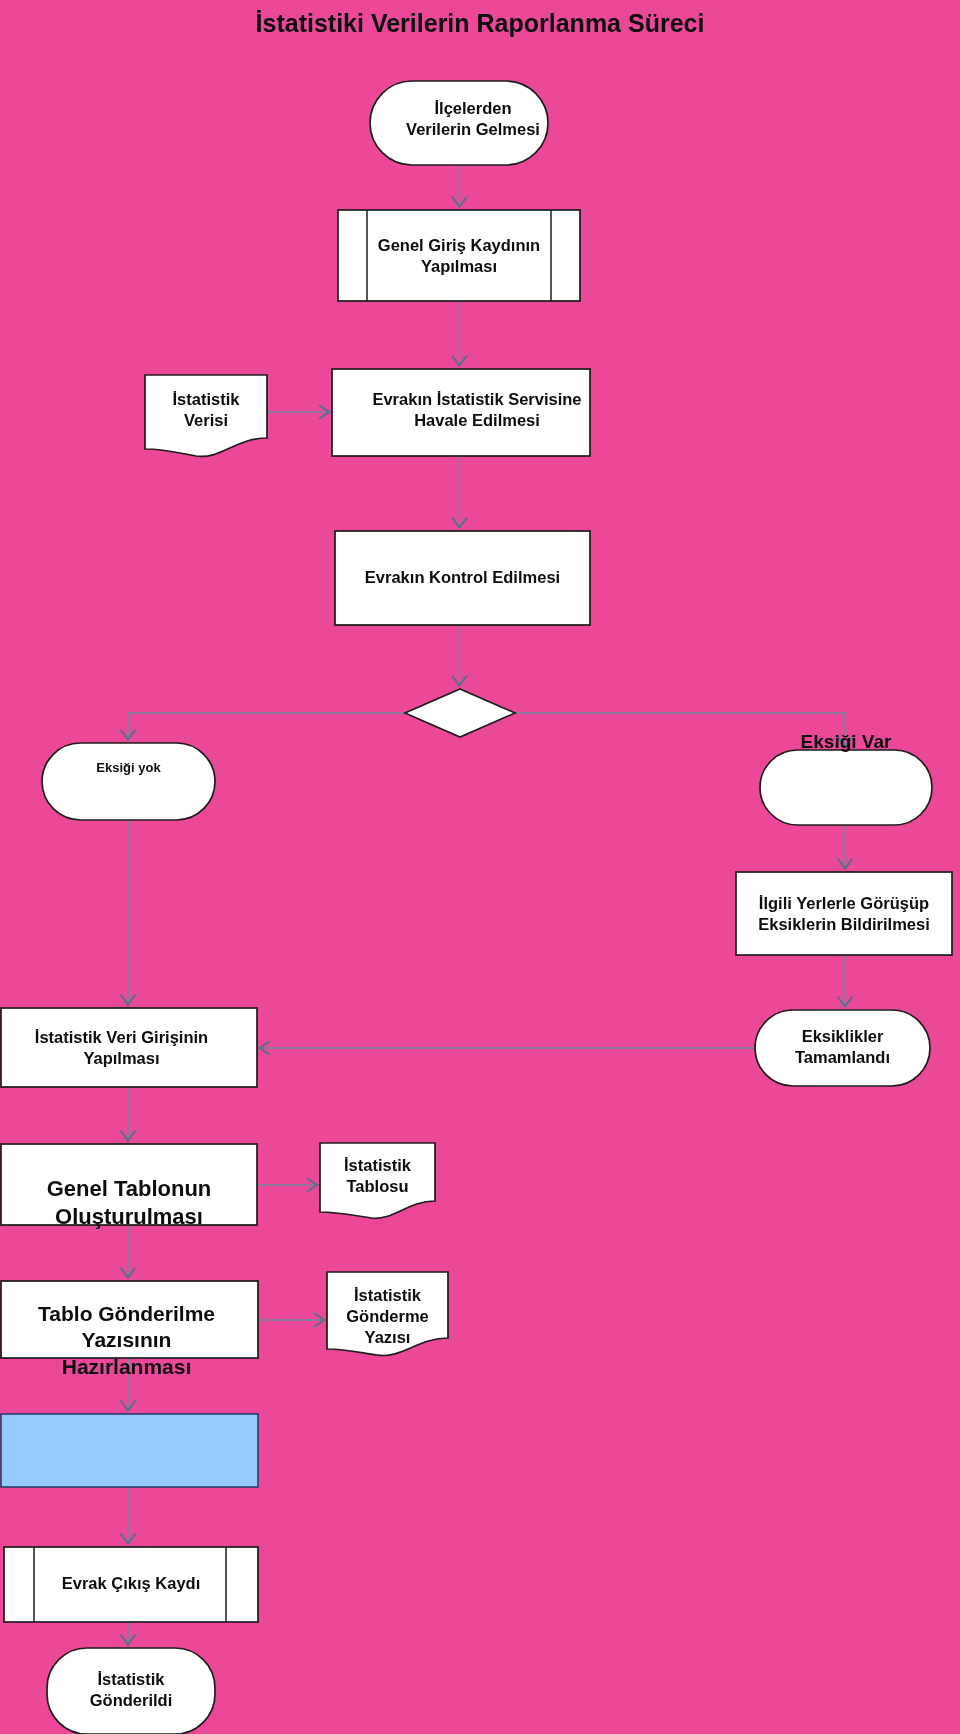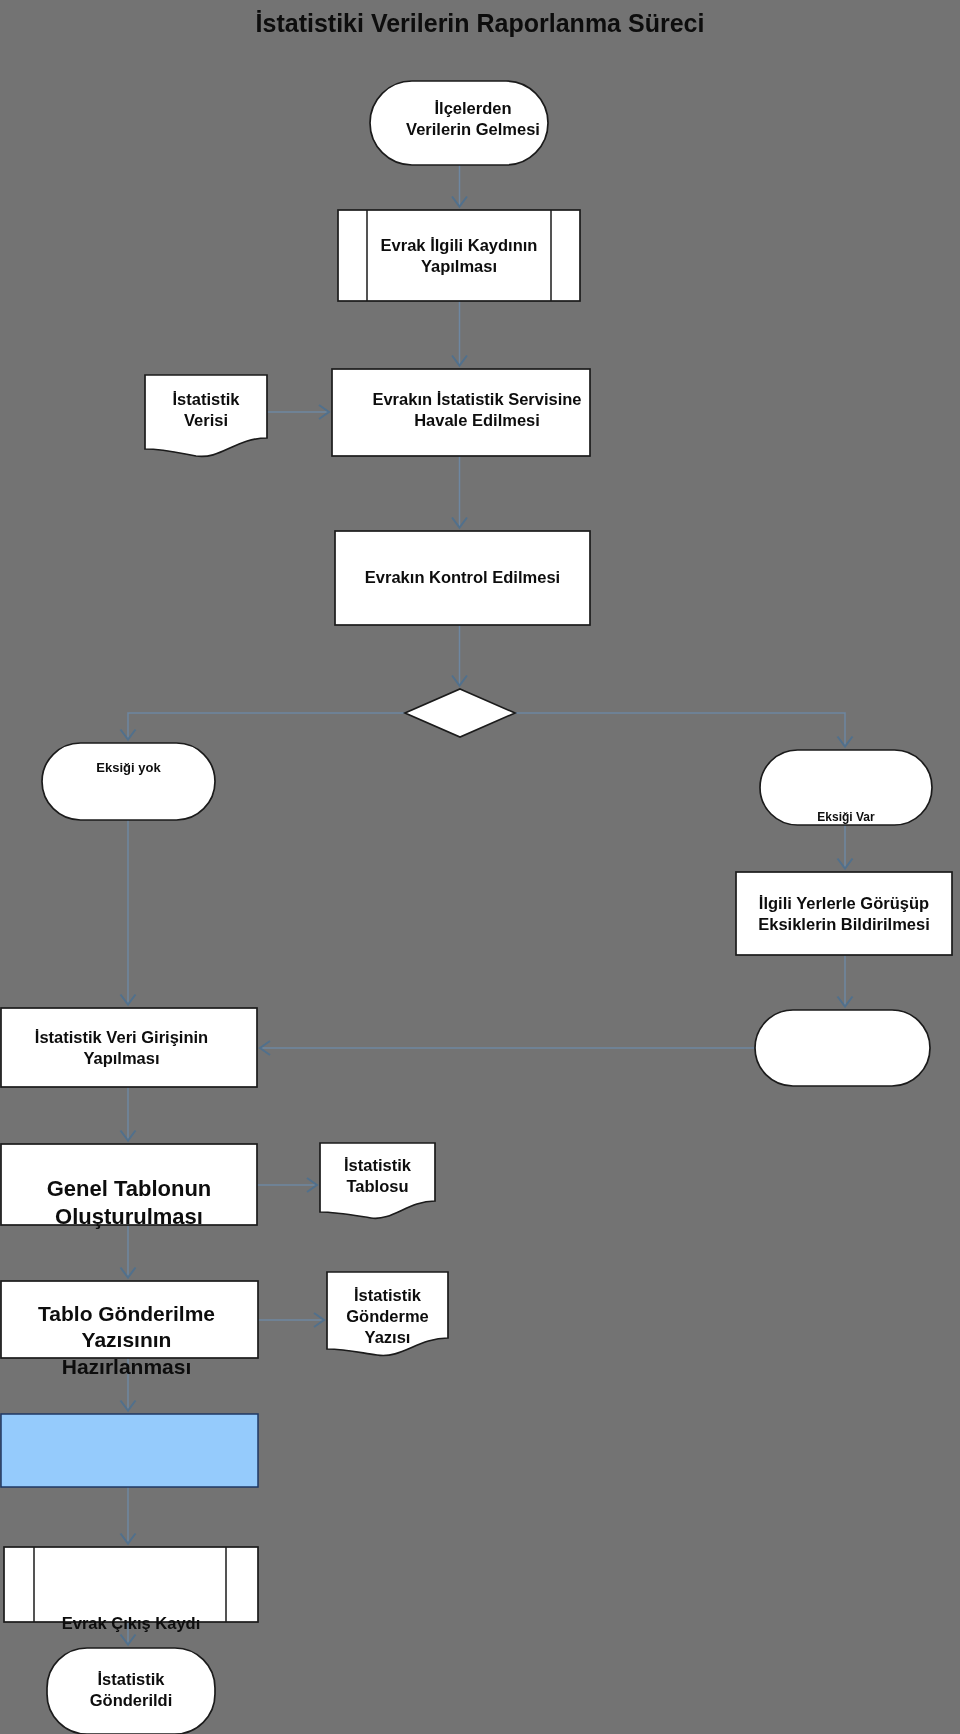--- a/index.html
+++ b/index.html
@@ -1,19 +1,19 @@
 <!DOCTYPE html>
 <html><head>
 <meta charset="utf-8">
 <title>Istatistiki Verilerin Raporlanma Sureci</title>
 <style>
   html,body{margin:0;padding:0;background:#ffffff;}
   body{width:960px;height:1734px;overflow:hidden;
        font-family:"Liberation Sans",sans-serif;-webkit-font-smoothing:antialiased;}
-  #stage{position:relative;width:960px;height:1734px;background:#737373;}
+  #stage{position:relative;width:960px;height:1734px;background:#ec4899;}
   svg#flow{position:absolute;left:0;top:0;width:960px;height:1734px;display:block;}
   .shp{fill:#ffffff;stroke:#1b1b1b;stroke-width:1.7;}
   .shp-blue{fill:#95cbfc;stroke:#1f3864;stroke-width:1.5;}
   .bar{stroke:#1b1b1b;stroke-width:1.5;fill:none;}
   .conn{stroke:#6e87a1;stroke-width:1.5;fill:none;}
   .head{stroke:#51708c;stroke-width:2;fill:none;stroke-linecap:butt;stroke-linejoin:miter;}
   .lbl{position:absolute;text-align:center;font-weight:bold;color:#0d0d0d;
        line-height:1.26;white-space:pre-line;}
   #title{position:absolute;left:0;top:9px;width:960px;text-align:center;
          font-weight:bold;font-size:25px;color:#0d0d0d;}
@@ -121,38 +121,40 @@
       <rect class="shp" x="4" y="1547" width="254" height="75"></rect>
       <path class="bar" d="M34 1547 L34 1622"></path>
       <path class="bar" d="M226 1547 L226 1622"></path>
 
       <rect class="shp" x="47" y="1648" width="168" height="86" rx="40" ry="40"></rect>
     </g>
   </svg>
 
   <div class="lbl" style="left:370px;top:98px;width:206px;font-size:16.5px;">İlçelerden
 Verilerin Gelmesi</div>
-  <div class="lbl" style="left:367px;top:235px;width:184px;font-size:16.5px;">Evrak İlgili Kaydının
+  <div class="lbl" style="left:367px;top:235px;width:184px;font-size:16.5px;">Genel Giriş Kaydının
 Yapılması</div>
   <div class="lbl" style="left:145px;top:389px;width:122px;font-size:16.5px;">İstatistik
 Verisi</div>
   <div class="lbl" style="left:332px;top:389px;width:258px;font-size:16.5px;margin-left:16px;">Evrakın İstatistik Servisine
 Havale Edilmesi</div>
   <div class="lbl" style="left:335px;top:567px;width:255px;font-size:16.5px;">Evrakın Kontrol Edilmesi</div>
   <div class="lbl" style="left:42px;top:760px;width:173px;font-size:13px;">Eksiği yok</div>
-  <div class="lbl" style="left:760px;top:810px;width:172px;font-size:12px;">Eksiği Var</div>
+  <div class="lbl" style="left:760px;top:730px;width:172px;font-size:19px;">Eksiği Var</div>
   <div class="lbl" style="left:736px;top:893px;width:216px;font-size:16.5px;">İlgili Yerlerle Görüşüp
 Eksiklerin Bildirilmesi</div>
   <div class="lbl" style="left:1px;top:1027px;width:241px;font-size:16.5px;">İstatistik Veri Girişinin
 Yapılması</div>
+  <div class="lbl" style="left:755px;top:1026px;width:175px;font-size:16.5px;">Eksiklikler
+Tamamlandı</div>
   <div class="lbl" style="left:1px;top:1175px;width:256px;font-size:22px;">Genel Tablonun Oluşturulması</div>
   <div class="lbl" style="left:320px;top:1155px;width:115px;font-size:16.5px;">İstatistik
 Tablosu</div>
   <div class="lbl" style="left:1px;top:1301px;width:251px;font-size:21px;">Tablo Gönderilme Yazısının
 Hazırlanması</div>
   <div class="lbl" style="left:327px;top:1285px;width:121px;font-size:16.5px;">İstatistik
 Gönderme
 Yazısı</div>
-  <div class="lbl" style="left:4px;top:1573px;width:254px;font-size:16.5px;margin-top:40px;">Evrak Çıkış Kaydı</div>
+  <div class="lbl" style="left:4px;top:1573px;width:254px;font-size:16.5px;">Evrak Çıkış Kaydı</div>
   <div class="lbl" style="left:47px;top:1669px;width:168px;font-size:16.5px;">İstatistik
 Gönderildi</div>
 
 </div>
 
 </body></html>

